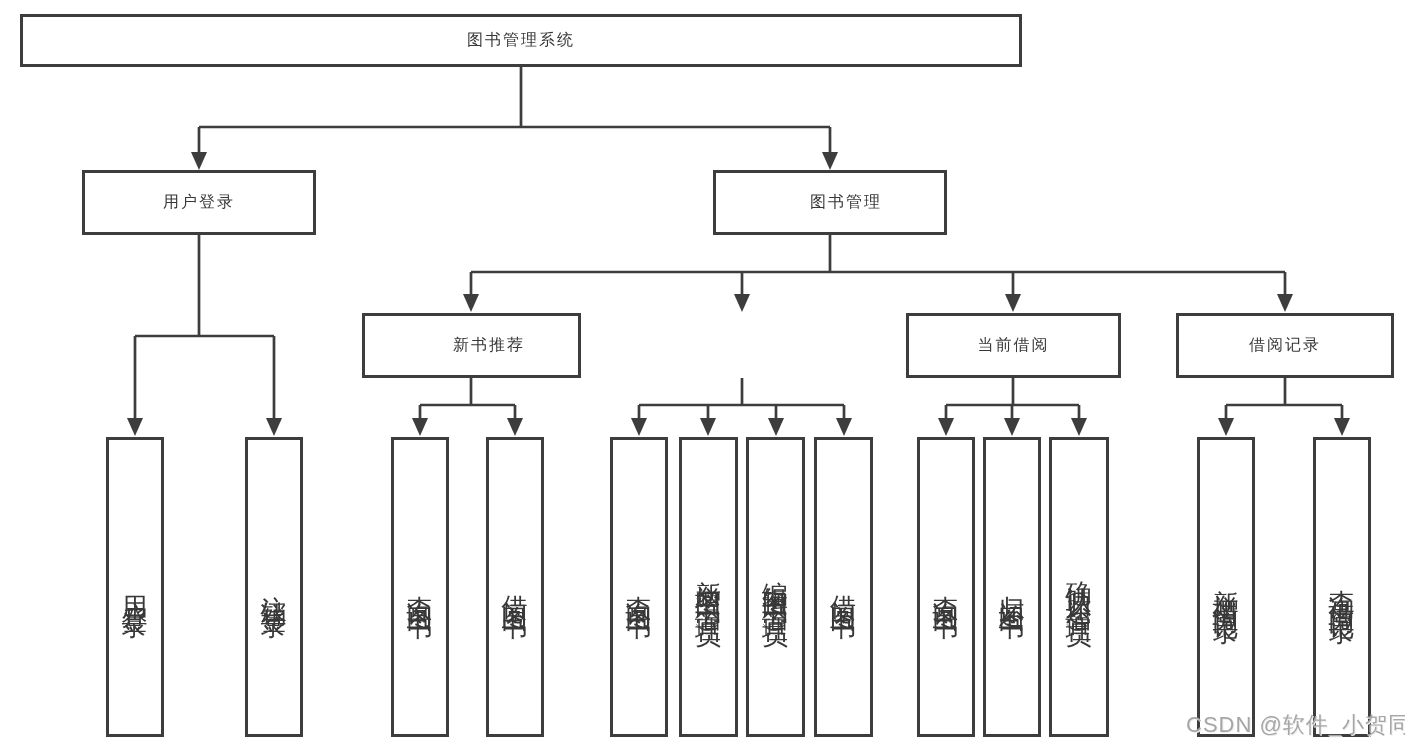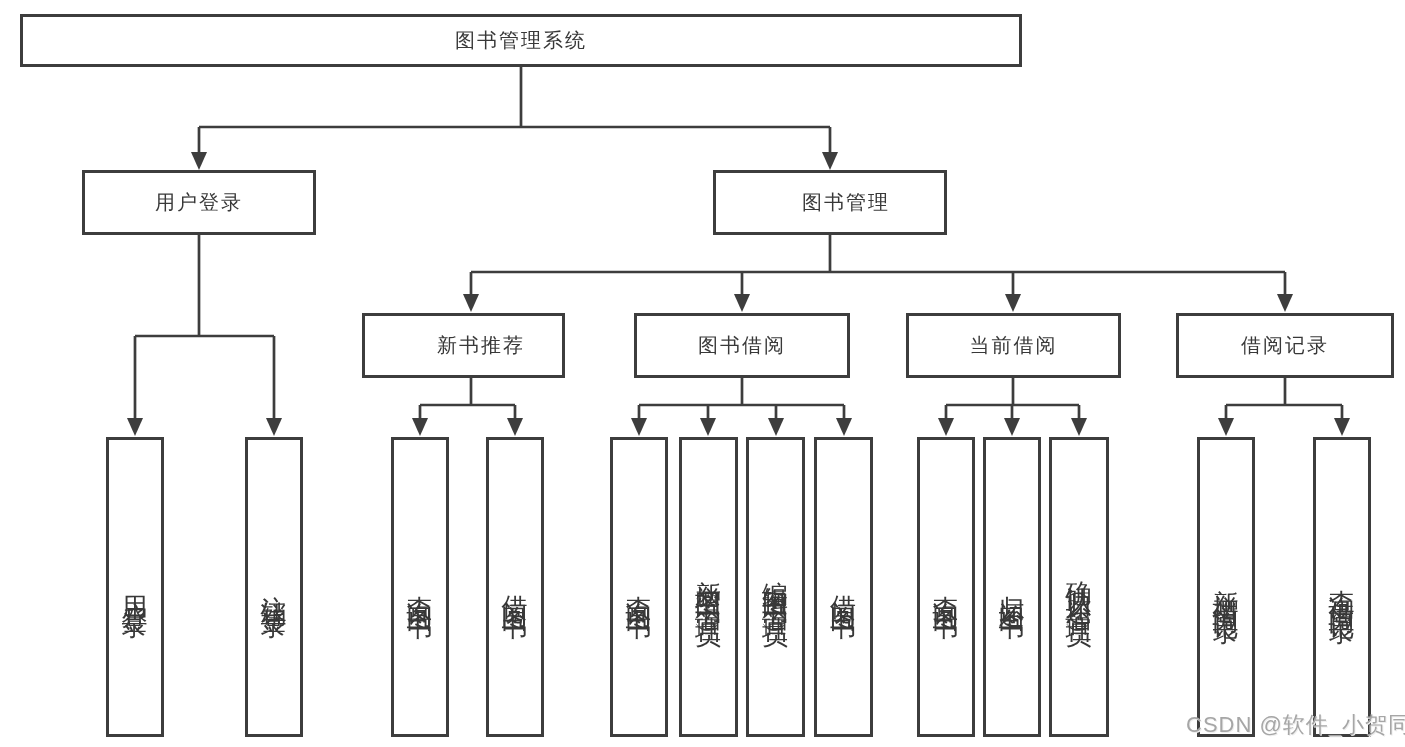--- a/index.html
+++ b/index.html
@@ -22,21 +22,21 @@
     position: absolute;
     background: #ffffff;
     border: 3px solid var(--line);
     color: var(--text);
     display: flex;
     align-items: center;
     justify-content: center;
     z-index: 2;
   }
   .h-node {
-    font-size: 20px;
+    font-size: 16px;
     letter-spacing: 2px;
     height: 65px;
   }
   .leaf {
     top: 437px;
     height: 300px;
     width: 58px;
   }
   .vtext {
     writing-mode: vertical-rl;
@@ -115,22 +115,21 @@
     <path d="M1285 378 V405 M1226 405 H1342 M1226 405 V419 M1342 405 V419"></path>
     <polygon points="1218,418 1234,418 1226,436"></polygon>
     <polygon points="1334,418 1350,418 1342,436"></polygon>
   </svg>
 
   <div class="node h-node" style="left:20px; top:14px; width:1002px; height:53px;">图书管理系统</div>
 
   <div class="node h-node" style="left:82px; top:170px; width:234px;">用户登录</div>
   <div class="node h-node" style="left:713px; top:170px; width:234px;padding-left:32px;">图书管理</div>
 
-  <div class="node h-node" style="left:362px; top:313px; width:203px;padding-left:35px;">新书推荐</div>
-  <div class="node h-node" style="left:634px; top:313px; width:216px;">图书借阅</div>
+  <div class="node h-node" style="left:362px; top:313px; width:219px;padding-left:35px;">新书推荐</div>
   <div class="node h-node" style="left:906px; top:313px; width:215px;">当前借阅</div>
   <div class="node h-node" style="left:1176px; top:313px; width:218px;font-family:Liberation Serif, serif;">借阅记录</div>
 
   <div class="node leaf" style="left:106px;">
     <span class="vtext">用户登录</span>
   </div>
   <div class="node leaf" style="left:245px;">
     <span class="vtext">注销登录</span>
   </div>
 

